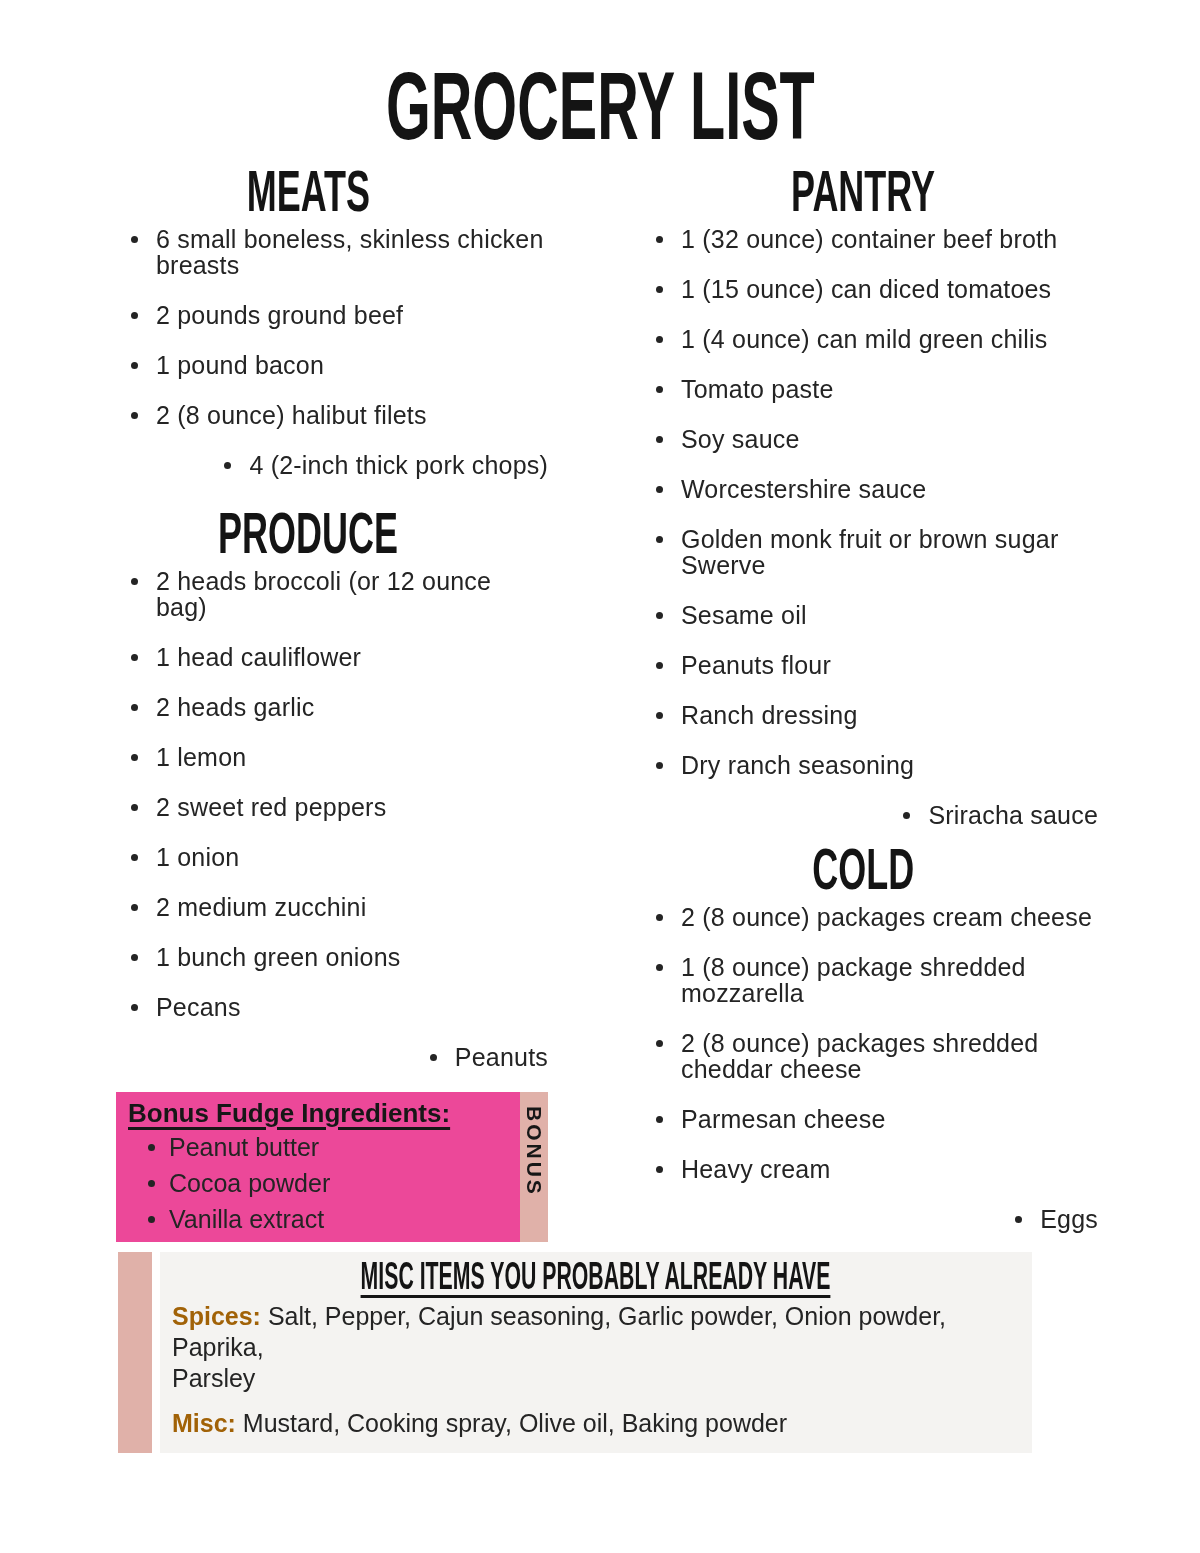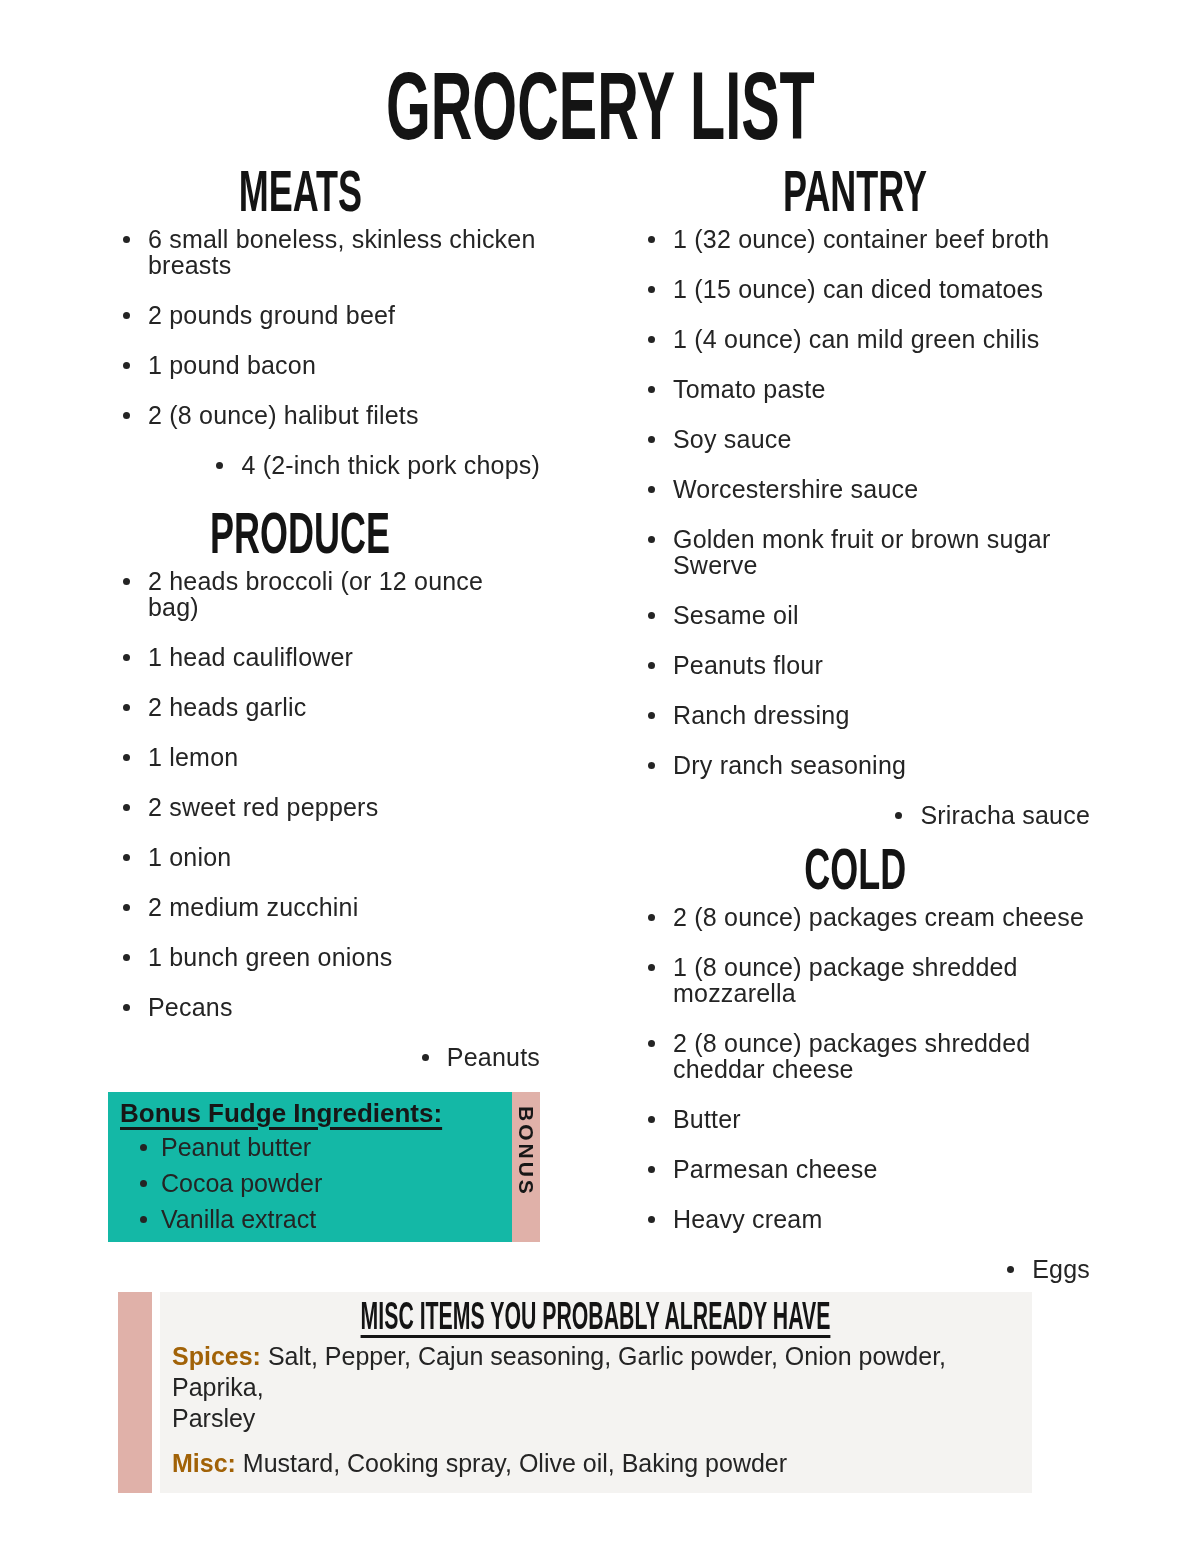--- a/index.html
+++ b/index.html
@@ -18,21 +18,21 @@
     transform: scaleX(0.60);
     transform-origin: 50% 50%;
     white-space: nowrap;
     font-weight: 700;
     color: #141414;
   }
 
   .title { text-align: center; margin-top: 58px; font-size: 96px; line-height: 1; }
   .title .cond { transform: scaleX(0.60); }
 
-  .columns { display: flex; align-items: flex-start; margin-top: 8px; }
+  .columns { display: flex; align-items: flex-start; margin-top: 8px; margin-left: 8px; }
   .col { }
   .col-left  { width: 480px; margin-left: 60px; }
   .col-right { width: 470px; margin-left: 80px; }
 
   h2.section-h { text-align: center; font-size: 58px; line-height: 1; margin: 0 0 6px 0; }
   h2.section-h .cond { transform: scaleX(0.62); }
   h2.gap-produce { margin-top: 26px; }
   h2.gap-cold { margin-top: 12px; }
 
   ul.blist { list-style: none; }
@@ -47,21 +47,21 @@
   ul.blist li:last-child { margin-bottom: 0; justify-content: flex-end; }
   .bullet {
     flex: 0 0 7px; width: 7px; height: 7px; border-radius: 50%;
     background: #242424; margin: 10px 18px 0 0;
   }
   .item-text { white-space: pre-line; }
 
   
   .bonus-wrap { display: flex; align-items: stretch; margin-left: 48px; margin-top: 22px; }
   .bonus-box {
-    background: #14b8a6; width: 455px;
+    background: #ec4899; width: 455px;
     padding: 6px 16px 10px 12px;
   }
   .bonus-heading {
     font-size: 26px; font-weight: 700; line-height: 30px; color: #171717;
     text-decoration: underline; text-decoration-thickness: 3px; text-underline-offset: 5px;
   }
   ul.bonus-list { list-style: none; padding-left: 20px; margin-top: 6px; }
   ul.bonus-list li {
     display: flex; align-items: flex-start;
     font-size: 25px; line-height: 26px; margin-bottom: 10px; color: #242424;
@@ -274,24 +274,20 @@
           <span class="item-text">1 (8 ounce) package shredded
 mozzarella</span>
         </li>
           <li>
           <span class="bullet"></span>
           <span class="item-text">2 (8 ounce) packages shredded
 cheddar cheese</span>
         </li>
           <li>
           <span class="bullet"></span>
-          <span class="item-text">Butter</span>
-        </li>
-          <li>
-          <span class="bullet"></span>
           <span class="item-text">Parmesan cheese</span>
         </li>
           <li>
           <span class="bullet"></span>
           <span class="item-text">Heavy cream</span>
         </li>
           <li>
           <span class="bullet"></span>
           <span class="item-text">Eggs</span>
         </li>

